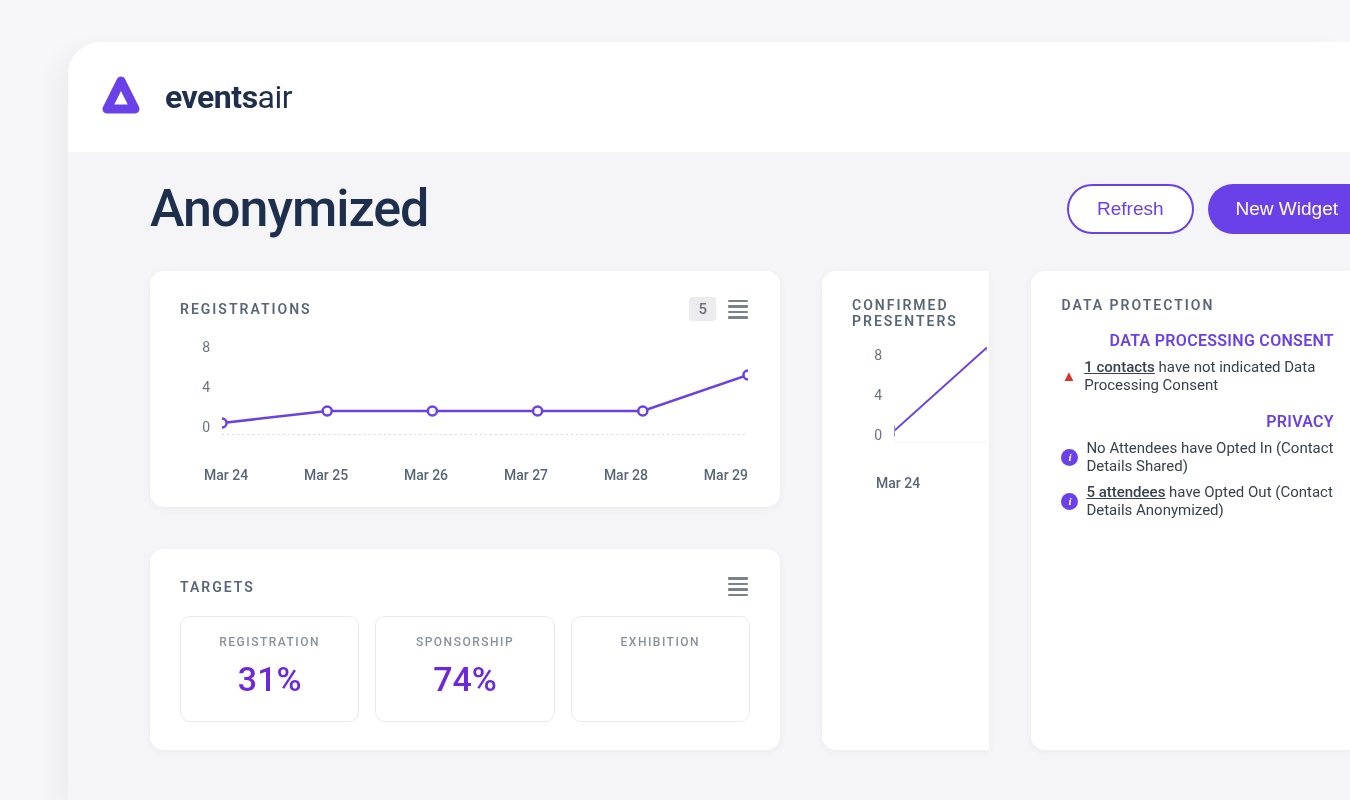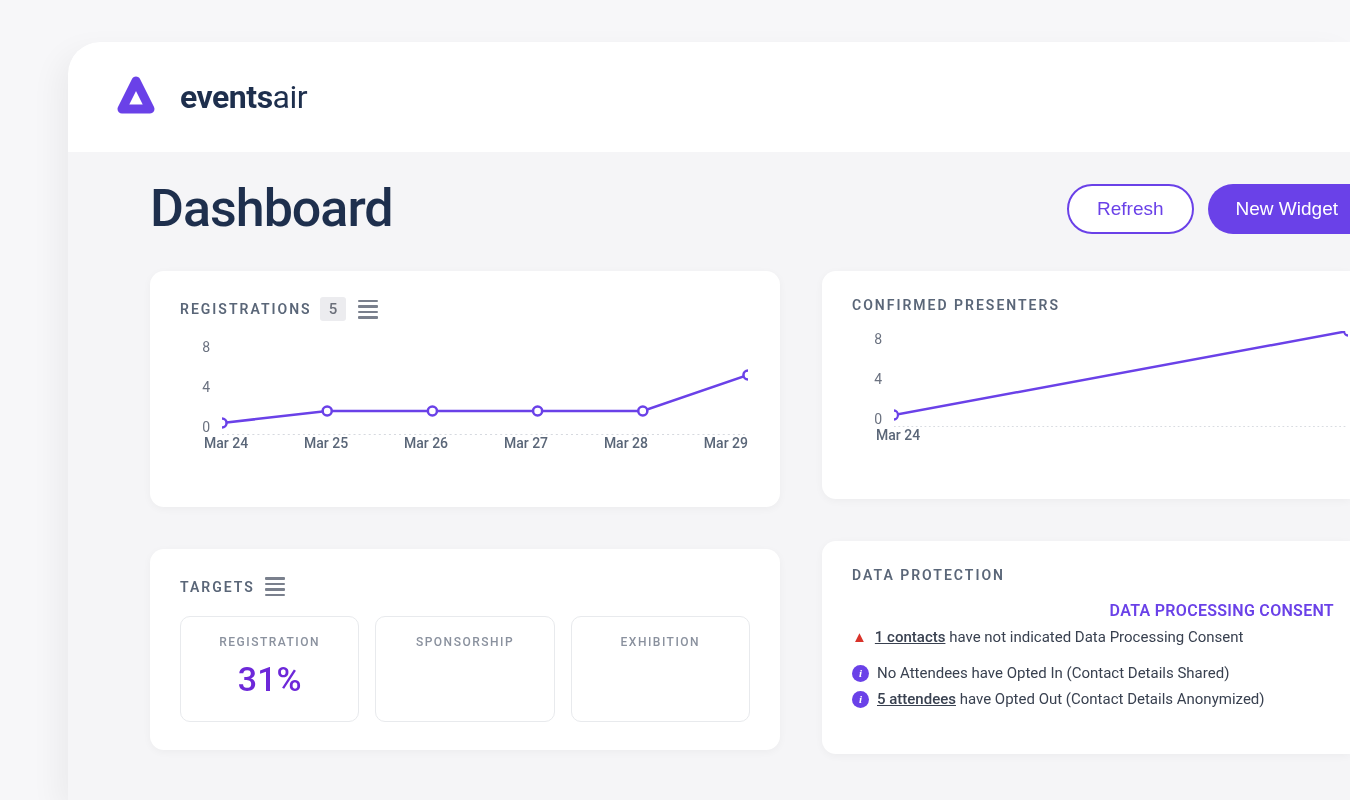--- a/index.html
+++ b/index.html
@@ -1,48 +1,48 @@
 <!DOCTYPE html>
 <html><head>
 <meta charset="utf-8">
 <style>
 * { margin: 0; padding: 0; box-sizing: border-box; }
 body { font-family: -apple-system, BlinkMacSystemFont, "Segoe UI", Roboto, sans-serif; background: #f7f7f9; width: 1350px; height: 800px; overflow: hidden; }
 .app-frame { position: absolute; top: 42px; left: 68px; right: 0; bottom: 0; background: #f5f5f7; border-radius: 32px 0 0 0; overflow: hidden; box-shadow: -10px 10px 30px rgba(0,0,0,0.05); }
-.header-bar { background: #fff; height: 110px; display: flex; align-items: center; padding: 0 40px; border-radius: 32px 0 0 0; }
+.header-bar { background: #fff; height: 110px; display: flex; align-items: center; padding: 0 25px; border-radius: 32px 0 0 0; }
 .logo-wrap { display: flex; align-items: center; gap: 16px; }
 .logo-icon svg { display: block; }
 .logo-text { font-size: 32px; font-weight: 400; color: #1e2f4d; letter-spacing: -0.5px; }
 .logo-text .bold { font-weight: 700; }
 .content { padding: 26px 0 0 82px; }
 .title-row { display: flex; align-items: center; justify-content: space-between; margin-bottom: 32px; padding-right: 0; }
 .page-title { font-size: 52px; font-weight: 500; color: #1e2f4d; letter-spacing: -1px; }
 .action-buttons { display: flex; gap: 14px; margin-right: -4px; }
 .btn { height: 50px; padding: 4px 28px; border-radius: 999px; font-size: 19px; font-weight: 500; cursor: pointer; border: none; display: flex; align-items: center; }
 .btn-outline { background: #fff; color: #6a41e8; border: 2px solid #6a41e8; }
 .btn-primary { background: #6a41e8; color: #fff; padding-right: 16px; border-top-right-radius: 0; border-bottom-right-radius: 0; }
 .widgets { display: flex; gap: 42px; }
 .col-left { width: 630px; display: flex; flex-direction: column; gap: 42px; }
-.col-right { flex: 1; display: flex; flex-direction: column; gap: 42px; }
+.col-right { flex: 1; display: flex; flex-direction: row; gap: 42px; }
 .card { background: #fff; border-radius: 14px; padding: 26px 30px 28px 30px; box-shadow: 0 2px 8px rgba(0,0,0,0.04); }
-.card-head { display: flex; align-items: center; margin-bottom: 18px; gap: 8px; }
+.card-head { display: flex; align-items: center; justify-content: space-between; margin-bottom: 18px; }
 .card-title { font-size: 14px; font-weight: 600; letter-spacing: 2px; color: #5a6678; text-transform: uppercase; }
 .card-actions { display: flex; align-items: center; gap: 10px; }
 .count-badge { background: #ececef; color: #6b6f7a; font-size: 15px; padding: 3px 9px; border-radius: 3px; font-weight: 500; }
 .menu-icon { display: flex; flex-direction: column; gap: 3px; cursor: pointer; padding: 2px; }
 .menu-icon span { display: block; width: 20px; height: 2.5px; background: #7a808d; border-radius: 1px; }
 .chart-box { position: relative; height: 140px; }
 .yaxis { position: absolute; left: 10px; top: 0; height: 96px; display: flex; flex-direction: column; justify-content: space-between; align-items: flex-end; width: 20px; }
 .ytick { font-size: 14px; color: #6b7280; }
 .plot { position: absolute; left: 42px; right: 2px; top: 0; height: 96px; }
 .plot svg { width: 100%; height: 100%; display: block; }
 .baseline { stroke: #d6d9df; stroke-width: 1; stroke-dasharray: 2 3; }
 .dataline { stroke: #6a41e8; stroke-width: 2.5; fill: none; }
 .datadot { fill: #fff; stroke: #6a41e8; stroke-width: 2.5; }
-.xaxis { position: absolute; left: 24px; right: 2px; top: 96px; display: flex; justify-content: space-between; }
+.xaxis { position: absolute; left: 24px; right: 2px; top: 128px; display: flex; justify-content: space-between; }
 .xtick { font-size: 14px; color: #5a6678; font-weight: 500; }
 .targets-row { display: flex; gap: 16px; margin-top: 4px; }
 .target-tile { flex: 1; border: 1px solid #e8eaed; border-radius: 10px; padding: 18px 10px 22px 10px; text-align: center; }
 .target-label { font-size: 12px; letter-spacing: 1.5px; color: #8a919e; font-weight: 500; margin-bottom: 10px; }
 .target-value { font-size: 34px; font-weight: 500; color: #6d28d9; }
 .chart-right .xaxis { left: 24px; right: auto; width: 80px; }
 .dp-section { margin-top: 10px; }
 .dp-heading { color: #6a41e8; font-size: 16px; font-weight: 600; margin-bottom: 8px; letter-spacing: 0.3px; text-align: right; }
 .dp-row { display: flex; align-items: center; gap: 8px; font-size: 15px; color: #394150; margin-bottom: 8px; }
 .dp-link { color: #394150; text-decoration: underline; font-weight: 500; }
@@ -61,21 +61,21 @@
         <svg width="56" height="56" viewBox="0 0 56 56">
           <path d="M14 40 L28 12 L42 40 Z" fill="none" stroke="#6a41e8" stroke-width="9" stroke-linejoin="round" stroke-linecap="round"></path>
         </svg>
       </span>
       <span class="logo-text"><span class="bold">events</span><span>air</span></span>
     </div>
   </div>
 
   <div class="content">
     <div class="title-row">
-      <h1 class="page-title">Dashboard</h1>
+      <h1 class="page-title">Anonymized</h1>
       <div class="action-buttons">
         <button class="btn btn-outline">Refresh</button>
         <button class="btn btn-primary">New Widget</button>
       </div>
     </div>
 
     <div class="widgets">
 
       <div class="col-left">
 
@@ -133,20 +133,21 @@
                 </span>
             </div>
           </div>
           <div class="targets-row" id="targets-row">
               <div class="target-tile">
                 <div class="target-label">REGISTRATION</div>
                 <div class="target-value">31%</div>
               </div>
               <div class="target-tile">
                 <div class="target-label">SPONSORSHIP</div>
+                <div class="target-value">74%</div>
               </div>
               <div class="target-tile">
                 <div class="target-label">EXHIBITION</div>
               </div>
             </div>
         </div>
 
       </div>
 
       <div class="col-right">
@@ -181,20 +182,21 @@
           </div>
           <div class="dp-section" id="dp-sections">
               <div class="dp-block">
                 <div class="dp-heading">DATA PROCESSING CONSENT</div>
                 <div class="dp-row">
                   <span class="icon-warn">▲</span>
                   <span><a href="#" class="dp-link">1 contacts</a> have not indicated Data Processing Consent</span>
                 </div>
               </div>
               <div class="dp-block">
+                <div class="dp-heading">PRIVACY</div>
                 <div class="dp-row">
                   <span class="icon-info">i</span>
                   <span>No Attendees have Opted In (Contact Details Shared)</span>
                 </div>
                 <div class="dp-row">
                   <span class="icon-info">i</span>
                   <span><a href="#" class="dp-link">5 attendees</a> have Opted Out (Contact Details Anonymized)</span>
                 </div>
               </div>
             </div>

